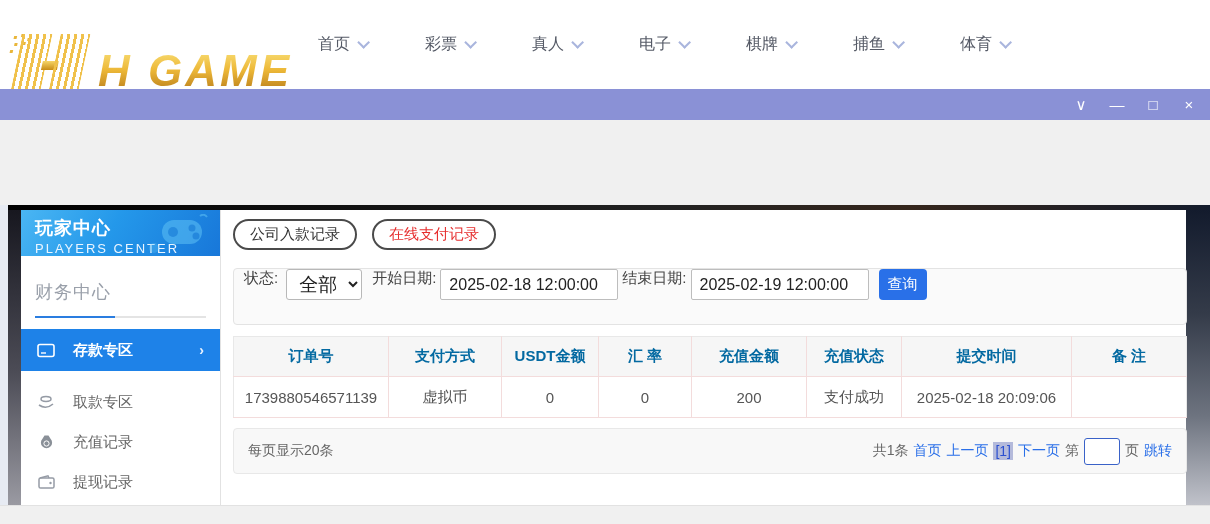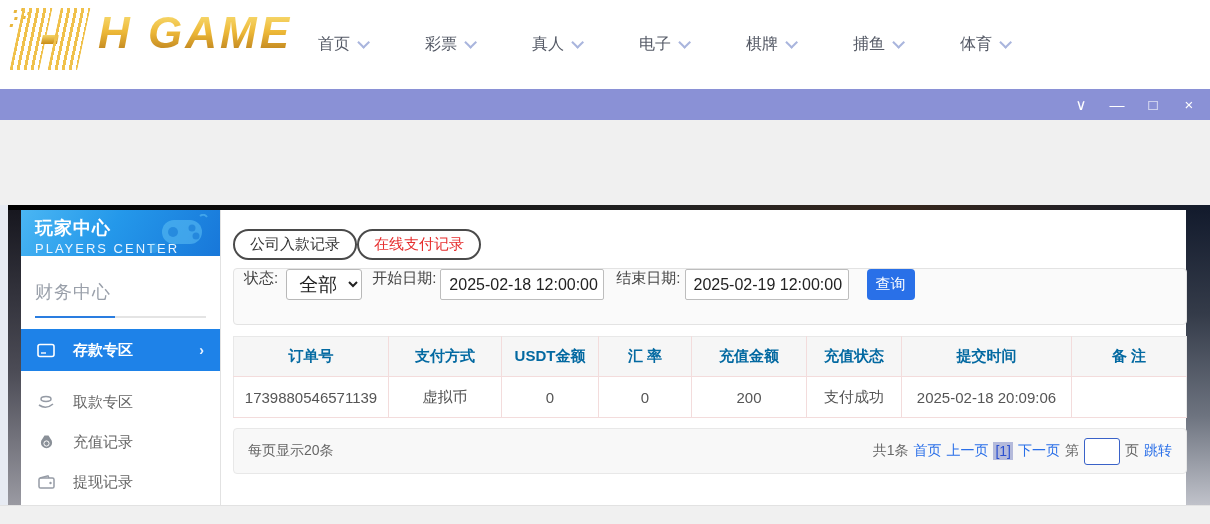--- a/index.html
+++ b/index.html
@@ -1,21 +1,21 @@
 <!DOCTYPE html>
 <html><head>
 <meta charset="utf-8">
 <style>
   * { margin:0; padding:0; box-sizing:border-box; }
   html,body { width:1210px; height:524px; overflow:hidden;
     font-family:"Liberation Sans","DejaVu Sans",sans-serif; background:#f0f0f0; }
 
   
   .nav { position:absolute; top:0; left:0; width:1210px; height:89px; background:#fff; }
-  .brand { position:absolute; left:6px; top:8px; display:flex; align-items:flex-start; height:72px; }
+  .brand { position:absolute; left:6px; top:24px; display:flex; align-items:flex-end; height:72px; }
   .logo-mark { position:relative; width:86px; height:62px; transform:skewX(-12deg); margin-right:6px; }
   .bars1 { position:absolute; left:10px; top:0; width:30px; height:62px;
     background:repeating-linear-gradient(90deg,#e3a92c 0 3px,transparent 3px 7px);
     background-image:repeating-linear-gradient(90deg,#f0c14b 0 3px,transparent 3px 7px); }
   .bars2 { position:absolute; left:48px; top:0; width:30px; height:62px;
     background:repeating-linear-gradient(90deg,#f0c14b 0 3px,transparent 3px 7px); }
   .bars1, .bars2 { -webkit-mask-image:linear-gradient(180deg,#000,#000); }
   .tiebar { position:absolute; left:36px; top:27px; width:16px; height:9px; background:linear-gradient(180deg,#f6d567,#c98c15); }
   .dot { position:absolute; width:3px; height:3px; background:#e9b63a; }
   .logo-text { font-size:44px; font-weight:bold; font-style:italic; letter-spacing:3px;
@@ -58,34 +58,34 @@
     display:flex; align-items:center; padding:0 16px; gap:18px; font-size:15px; font-weight:bold; cursor:pointer; }
   .chev-r { margin-left:auto; font-size:14px; font-weight:bold; color:#eaf3ff; }
   .side-list { margin-top:11px; }
   .side-item { height:40px; display:flex; align-items:center; gap:18px; padding:0 16px;
     font-size:15px; color:#666; cursor:pointer; }
   .gicon { width:18px; display:flex; justify-content:center; }
 
   
   .content { position:absolute; top:210px; left:220px; width:966px; height:295px;
     background:#fff; border-left:1px solid #e2e2e2; }
-  .tabs { position:absolute; top:9px; left:12px; display:flex; gap:0;margin-top:10px; }
+  .tabs { position:absolute; top:9px; left:12px; display:flex; gap:15px; }
   .tab { height:31px; padding:0 15px; display:flex; align-items:center; font-size:15px;
     border:2px solid #4a4a4a; border-radius:16px; background:#fff; cursor:pointer; color:#333; }
   .tab.active { color:#e62e2e; }
 
   .filter-box { position:absolute; top:58px; left:12px; width:954px; height:57px;
     background:#fafafa; border:1px solid #e3e3e3; border-radius:4px;
     display:flex; align-items:flex-start; padding-left:10px; font-size:15px; color:#444; }
   .filter-box select { width:76px; height:31px; margin:0 10px 0 8px; font-size:19px;
     border:1px solid #b8b8b8; border-radius:3px; background:#fff; padding-left:8px; color:#222;
     font-family:"Liberation Sans","DejaVu Sans",sans-serif; }
   .filter-box input[type=text] { height:31px; font-size:16px; border:1px solid #bdbdbd; border-radius:2px;
     padding-left:8px; color:#222; background:#fff; font-family:"Liberation Sans","DejaVu Sans",sans-serif; }
-  .date-input { width:164px; margin:0 12px 0 4px; }
+  .date-input { width:178px; margin:0 4px 0 4px; }
   .btn-query { width:48px; height:31px; margin-left:6px; background:#2970e8; color:#fff;
     border:none; border-radius:4px; font-size:15px; cursor:pointer;
     font-family:Liberation Sans, sans-serif; }
 
   .data-table { position:absolute; top:126px; left:12px; width:954px; border-collapse:collapse;
     table-layout:fixed; border:1px solid #e8e8e8; }
   .data-table th { height:40px; background:#f6f6f6; font-size:15px; color:#0369a1; font-weight:bold;
     border-bottom:1px solid #f3dcdc; border-left:1px solid #f3dcdc; text-align:center; }
   .data-table td { height:41px; font-size:15px; color:#555; text-align:center;
     border-bottom:1px solid #f3dcdc; border-left:1px solid #f3dcdc; background:#fff;

